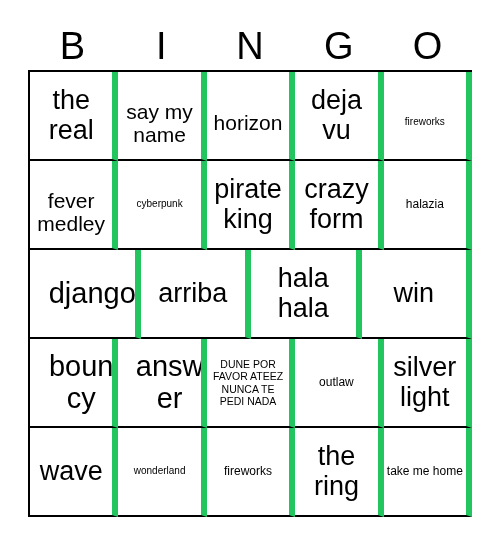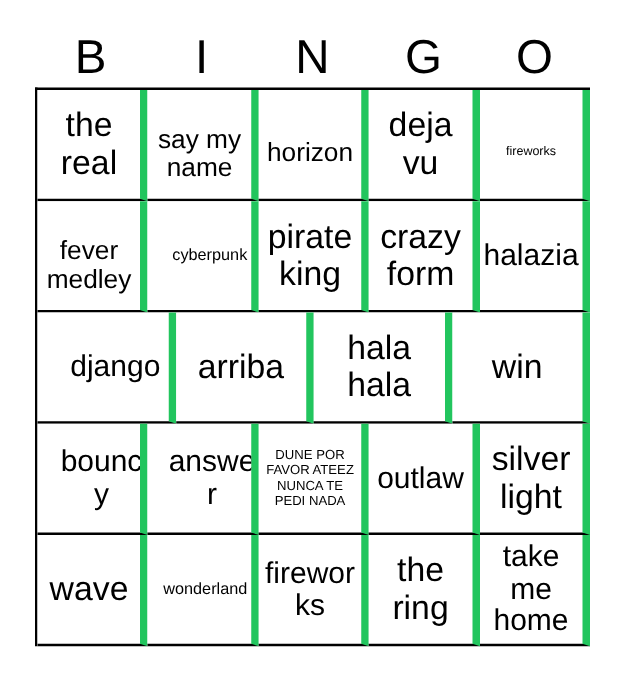--- a/index.html
+++ b/index.html
@@ -69,25 +69,25 @@
   .cell-text {
     display: block;
     width: 100%;
     color: #000000;
     line-height: 1.08;
     word-wrap: break-word;
   }
 
   
   .fs-xxl { font-size: 27px; }
-  .fs-xl  { font-size: 24px; margin-left: 20px; }
+  .fs-xl  { font-size: 29px; margin-left: 20px; }
   .fs-l   { font-size: 21px; margin-top: 16px; }
-  .fs-m   { font-size: 24px; }
+  .fs-m   { font-size: 12px; }
   .fs-s   { font-size: 10px; margin-top: 14px; }
-  .fs-xs  { font-size: 13px; text-align: right; }
+  .fs-xs  { font-size: 10px; }
   .fs-tiny{ font-size: 10.5px; line-height: 1.18; }
 </style>
 </head>
 <body>
 
 <div id="bingo-card">
 
   <div id="bingo-header">
       <div class="header-letter">B</div>
       <div class="header-letter">I</div>

